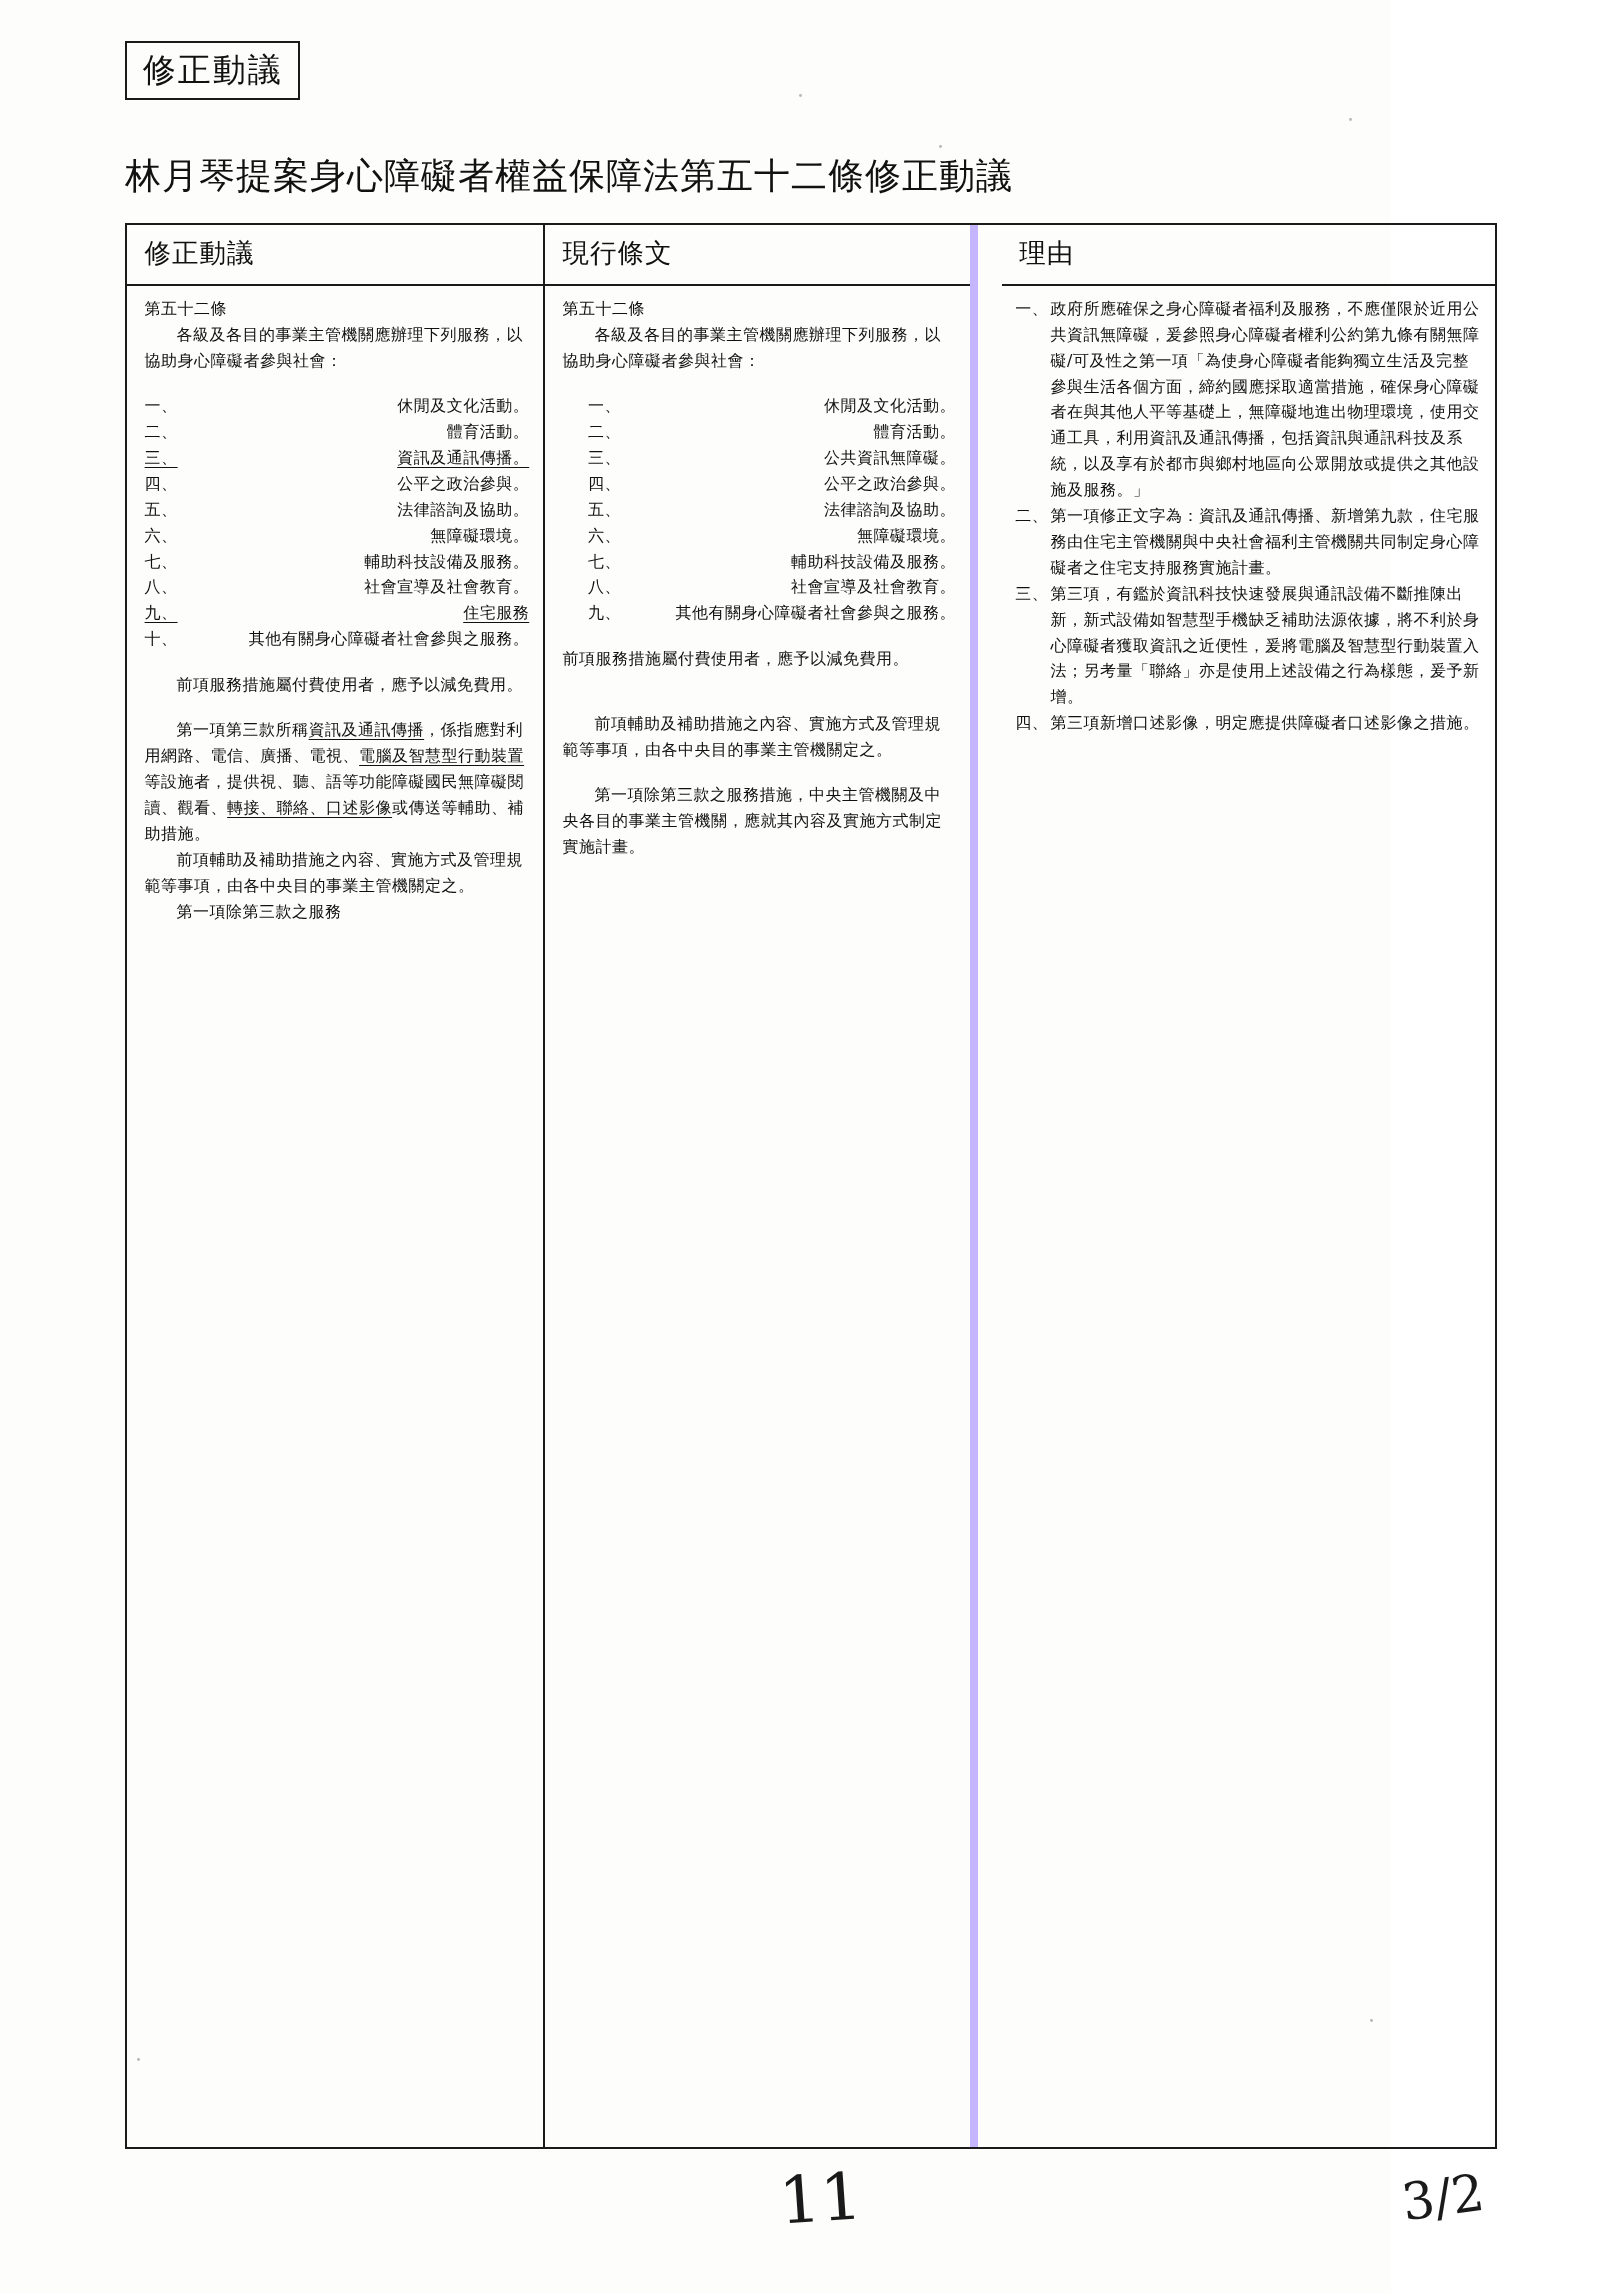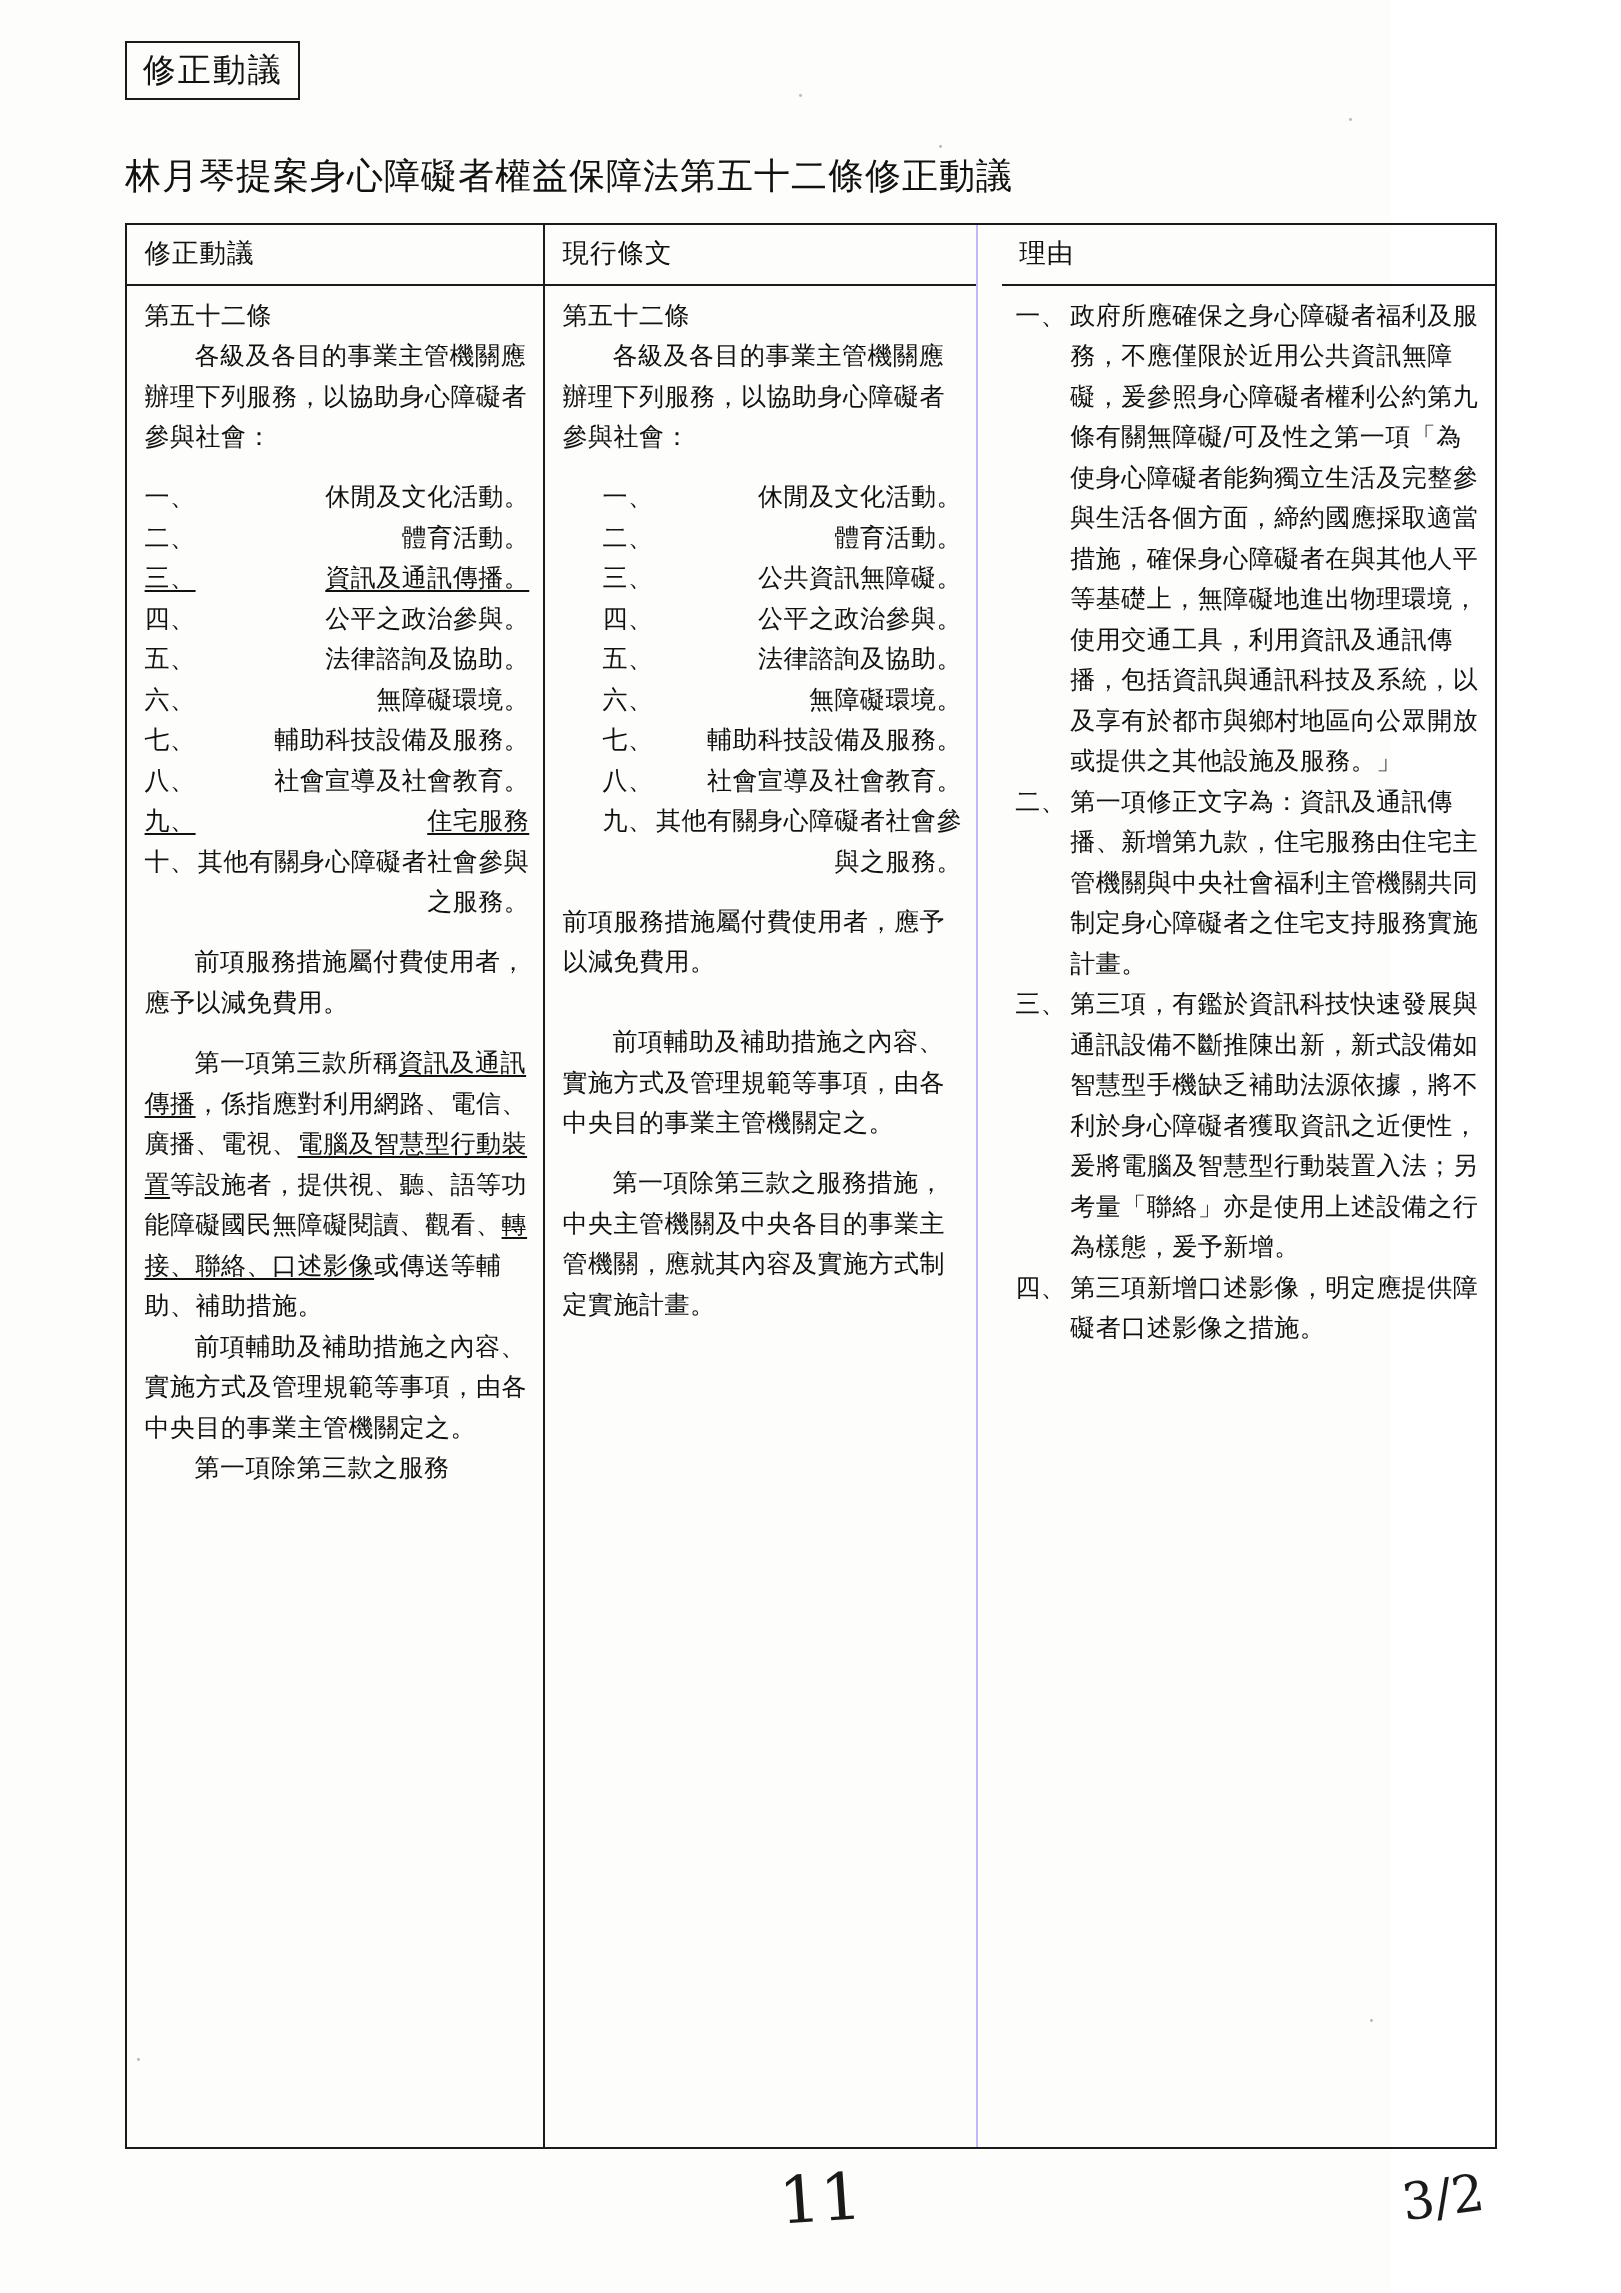--- a/index.html
+++ b/index.html
@@ -51,34 +51,34 @@
     height: 1926px;
     border: 2px solid #1a1a1a;
     box-sizing: border-box;
     display: flex;
   }
   .col {
     box-sizing: border-box;
     position: relative;
   }
   .col-1 { width: 426px; border-right: 2px solid #1a1a1a; }
-  .col-2 { width: 441px; border-right: 2px solid #c4b5fd; }
+  .col-2 { width: 441px; border-right: 8px solid #c4b5fd; }
   .col-3 { width: 503px; margin-left: 24px; }
   .col-head {
     box-sizing: border-box;
     height: 61px;
     border-bottom: 2px solid #1a1a1a;
     padding: 9.8px 0 0 17.6px;
     font-size: 26.5px;
     letter-spacing: 1px;
   }
   .col-body {
     box-sizing: border-box;
     padding: 9.8px 13.7px 0 17.6px;
-    font-size: 25px;
+    font-size: 16px;
     line-height: 1.62;
     letter-spacing: 0.5px;
   }
   .col-3 .col-body { padding-left: 13.7px; }
   .ind { text-indent: 2em; }
   .blank { height: 19.6px; }
   .u { text-decoration: underline; text-underline-offset: 3.9px; }
   .hang {
     display: flex;
     align-items: flex-start;

